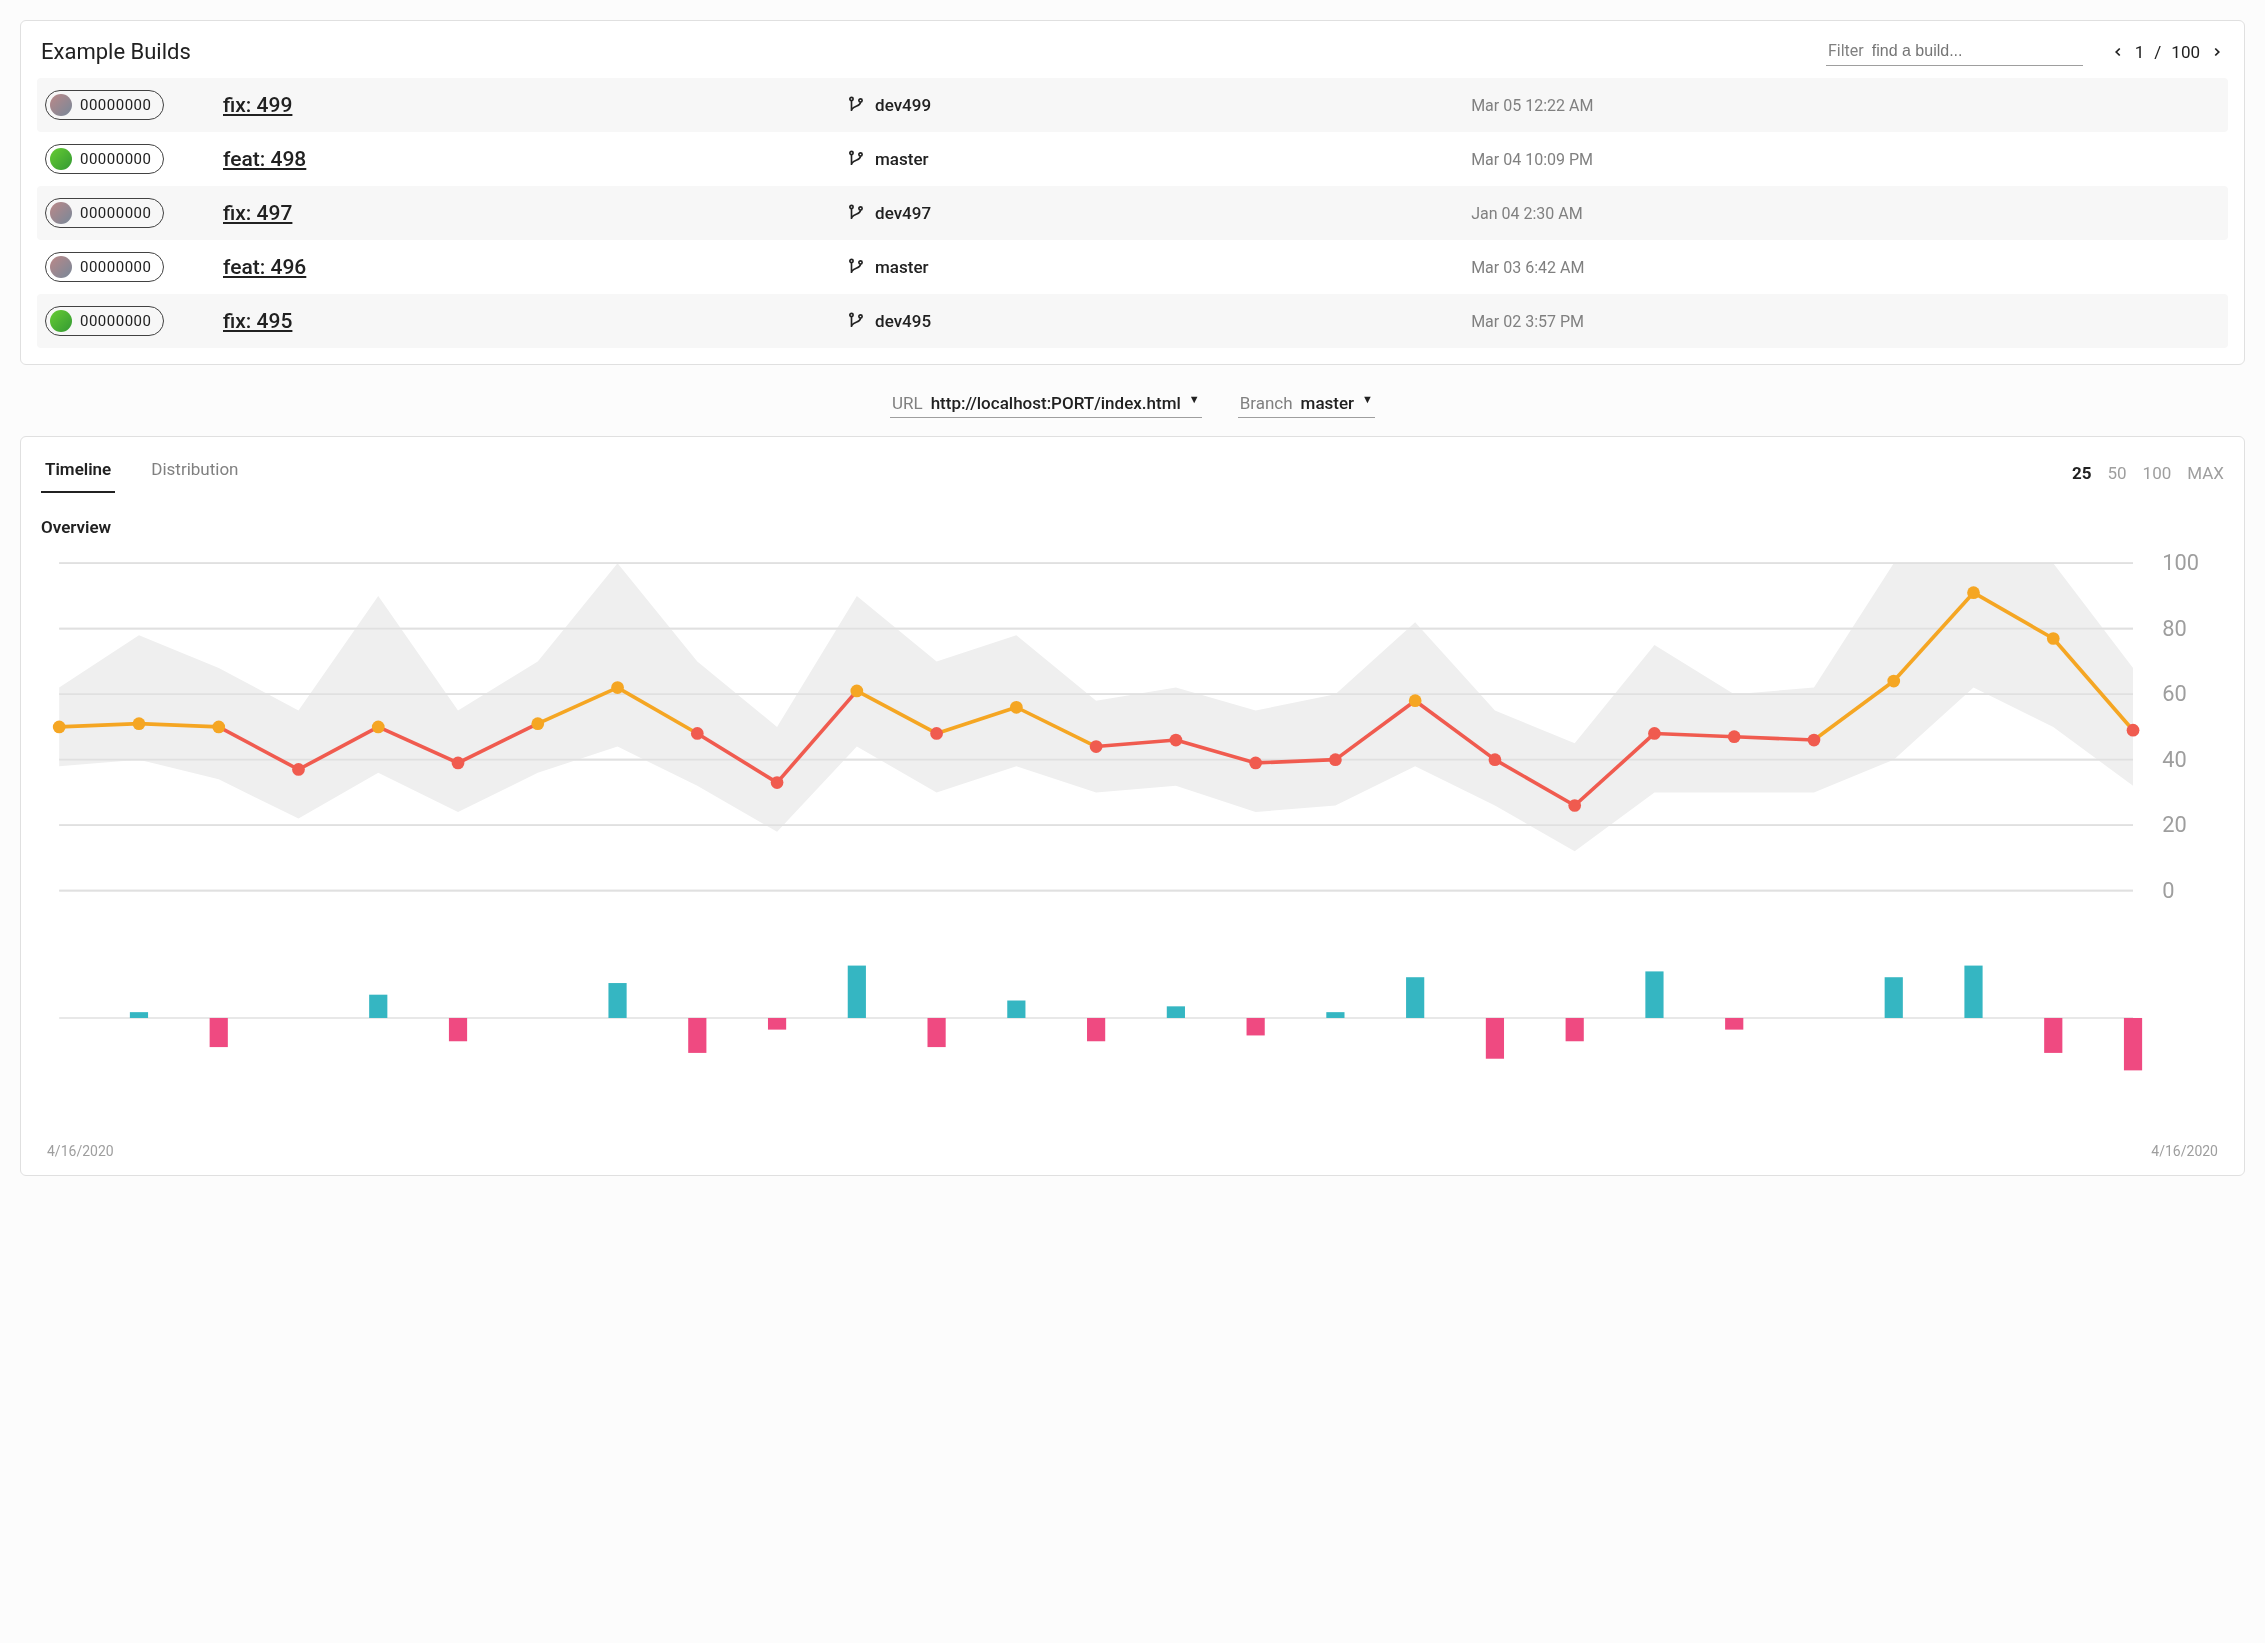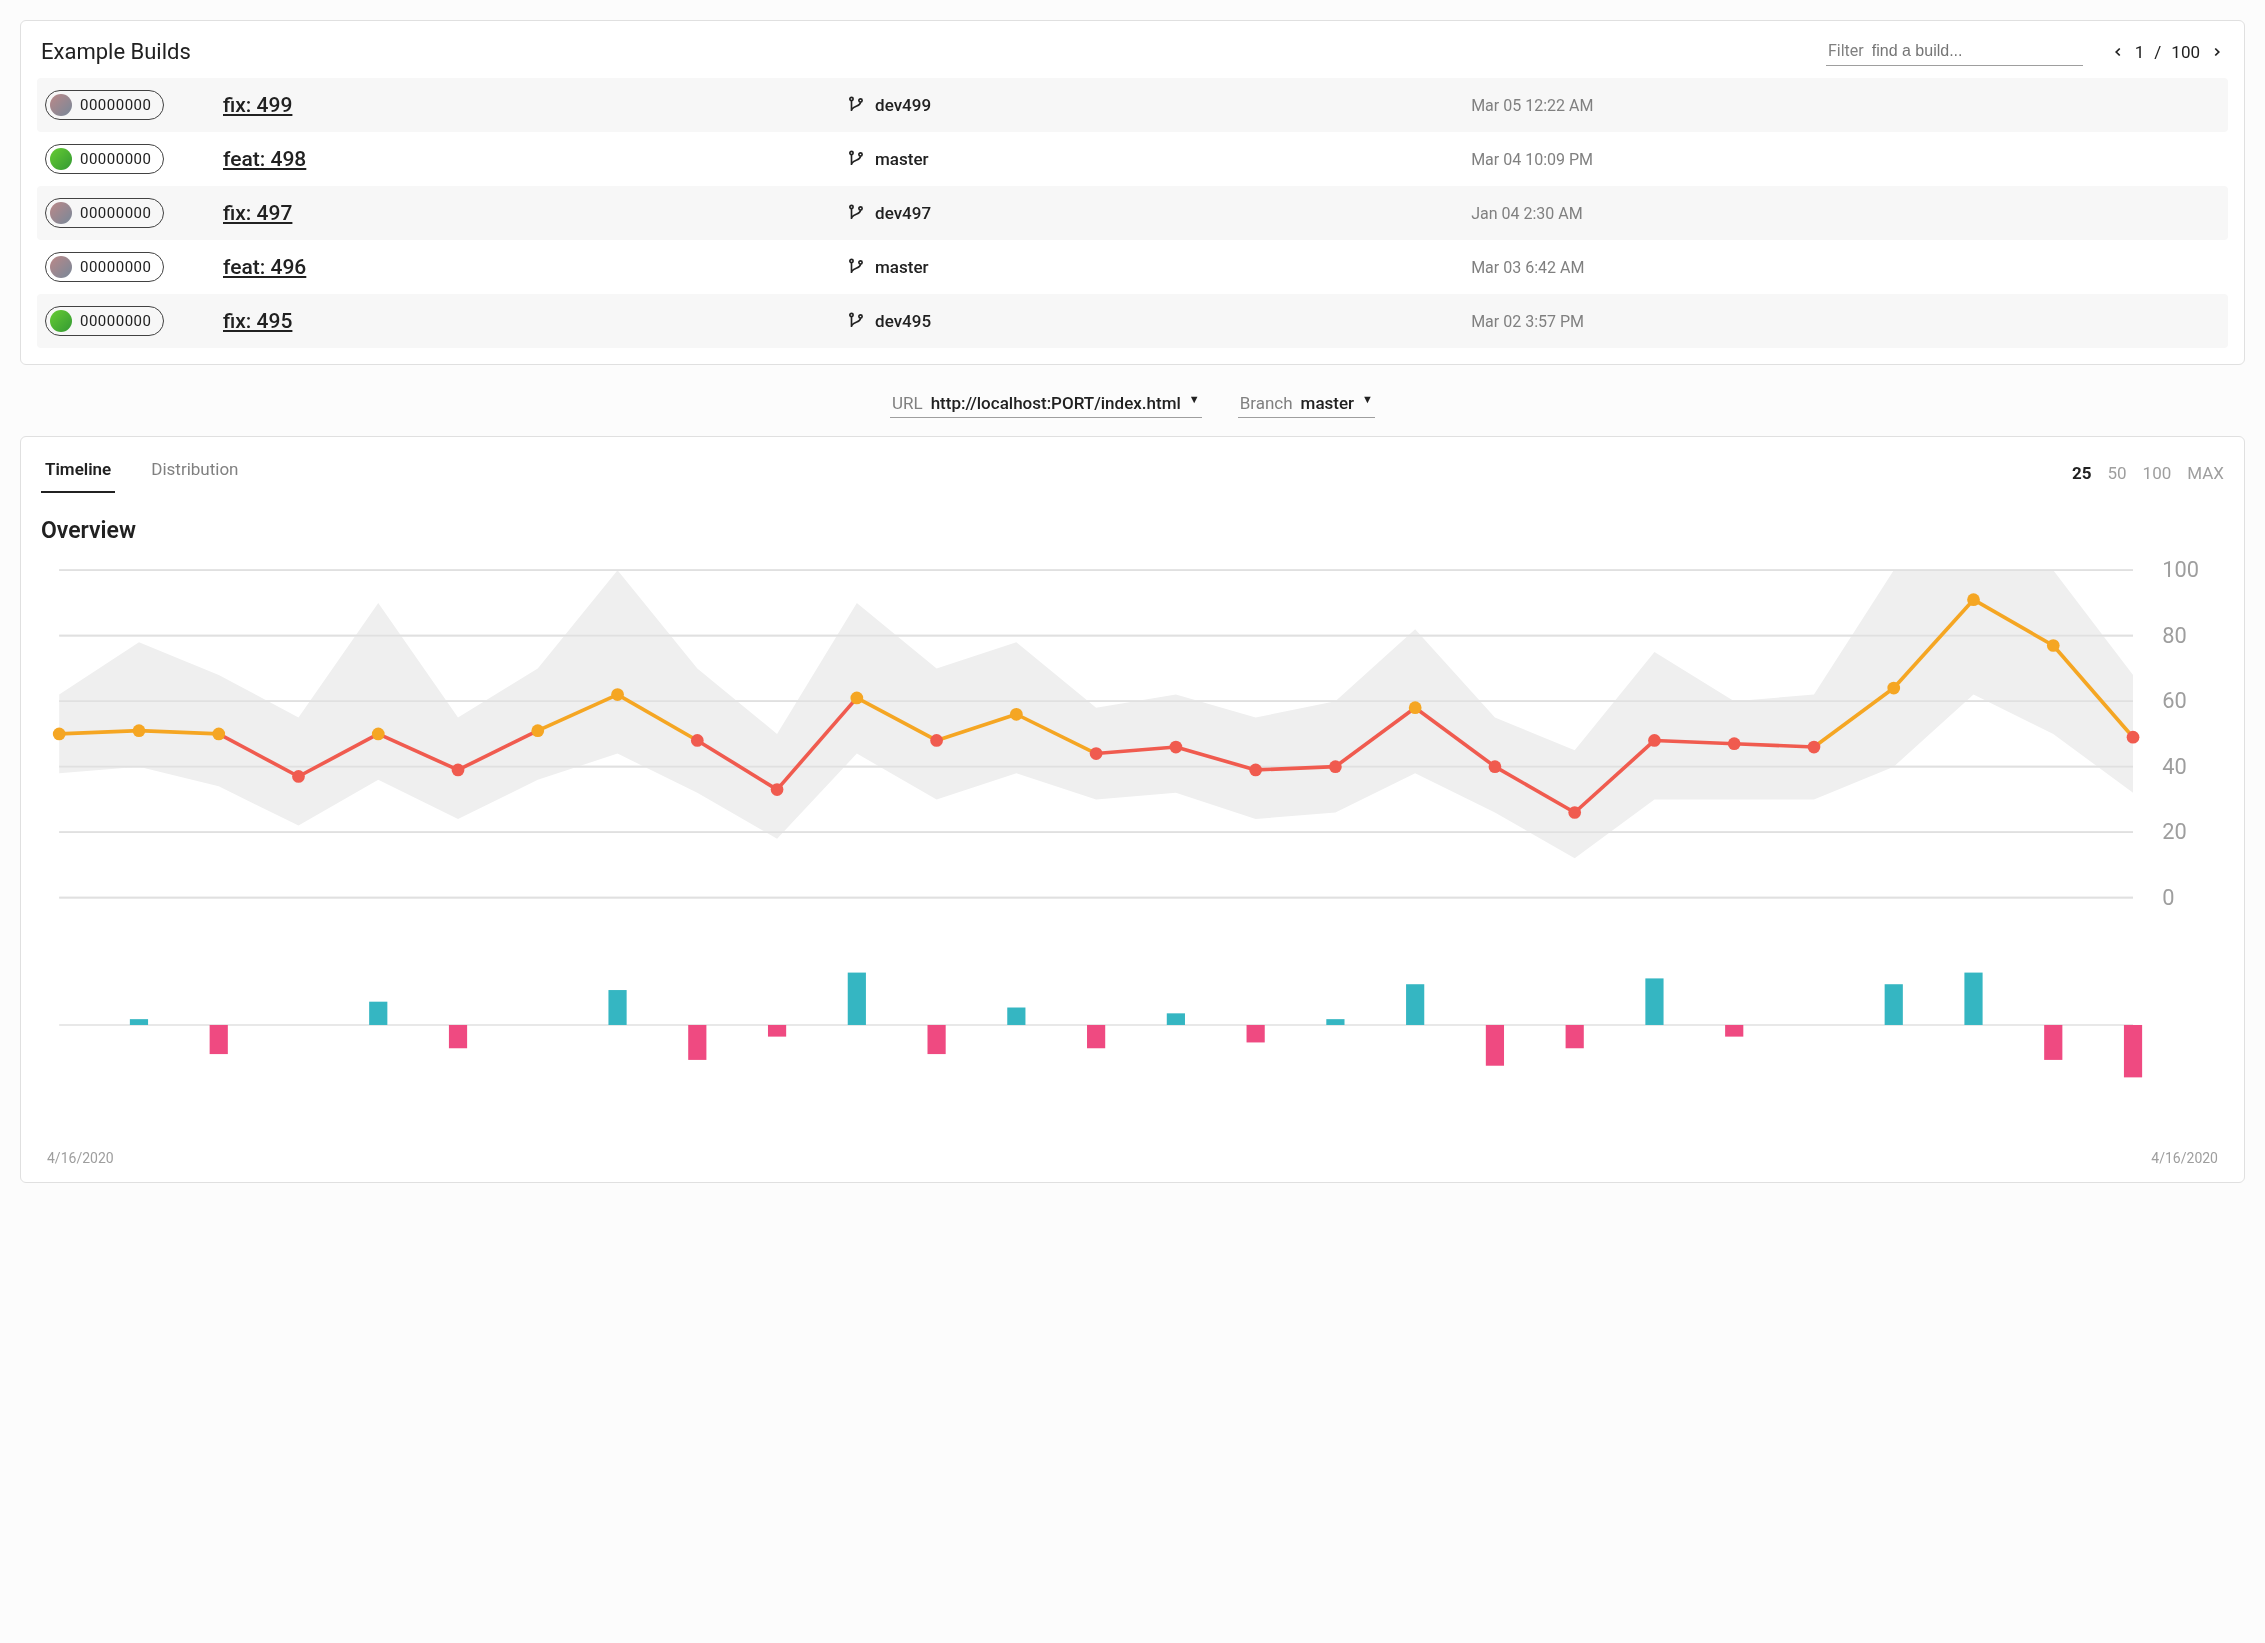--- a/index.html
+++ b/index.html
@@ -90,21 +90,21 @@
 .perf-header{
   display:flex;align-items:center;padding:16px 20px 0 20px;
 }
 .perf-title{font-size:22px;flex:1;}
 .tabs{display:flex;gap:32px;}
 .tab{font-size:17px;padding:6px 4px 12px 4px;color:var(--text-muted);cursor:pointer;}
 .tab.active{color:var(--text);font-weight:600;border-bottom:2px solid #212121;}
 .range-opts{display:flex;gap:16px;font-size:17px;margin-left:auto;}
 .range-opt{color:var(--text-light);cursor:pointer;}
 .range-opt.active{color:var(--text);font-weight:700;}
-.overview-label{font-size:23px;font-weight:600;padding:24px 20px 8px 20px;}
+.overview-label{font-size:17px;font-weight:600;padding:24px 20px 8px 20px;}
 .chart-wrap{padding:0 20px 12px 20px;}
 .date-axis{display:flex;justify-content:space-between;color:var(--text-light);font-size:14px;padding:4px 26px 16px 26px;}
 svg{display:block;}
 </style>
 </head>
 <body>
 
 <div class="panel">
   <div class="panel-header">
     <div class="panel-title">Example Builds</div>

